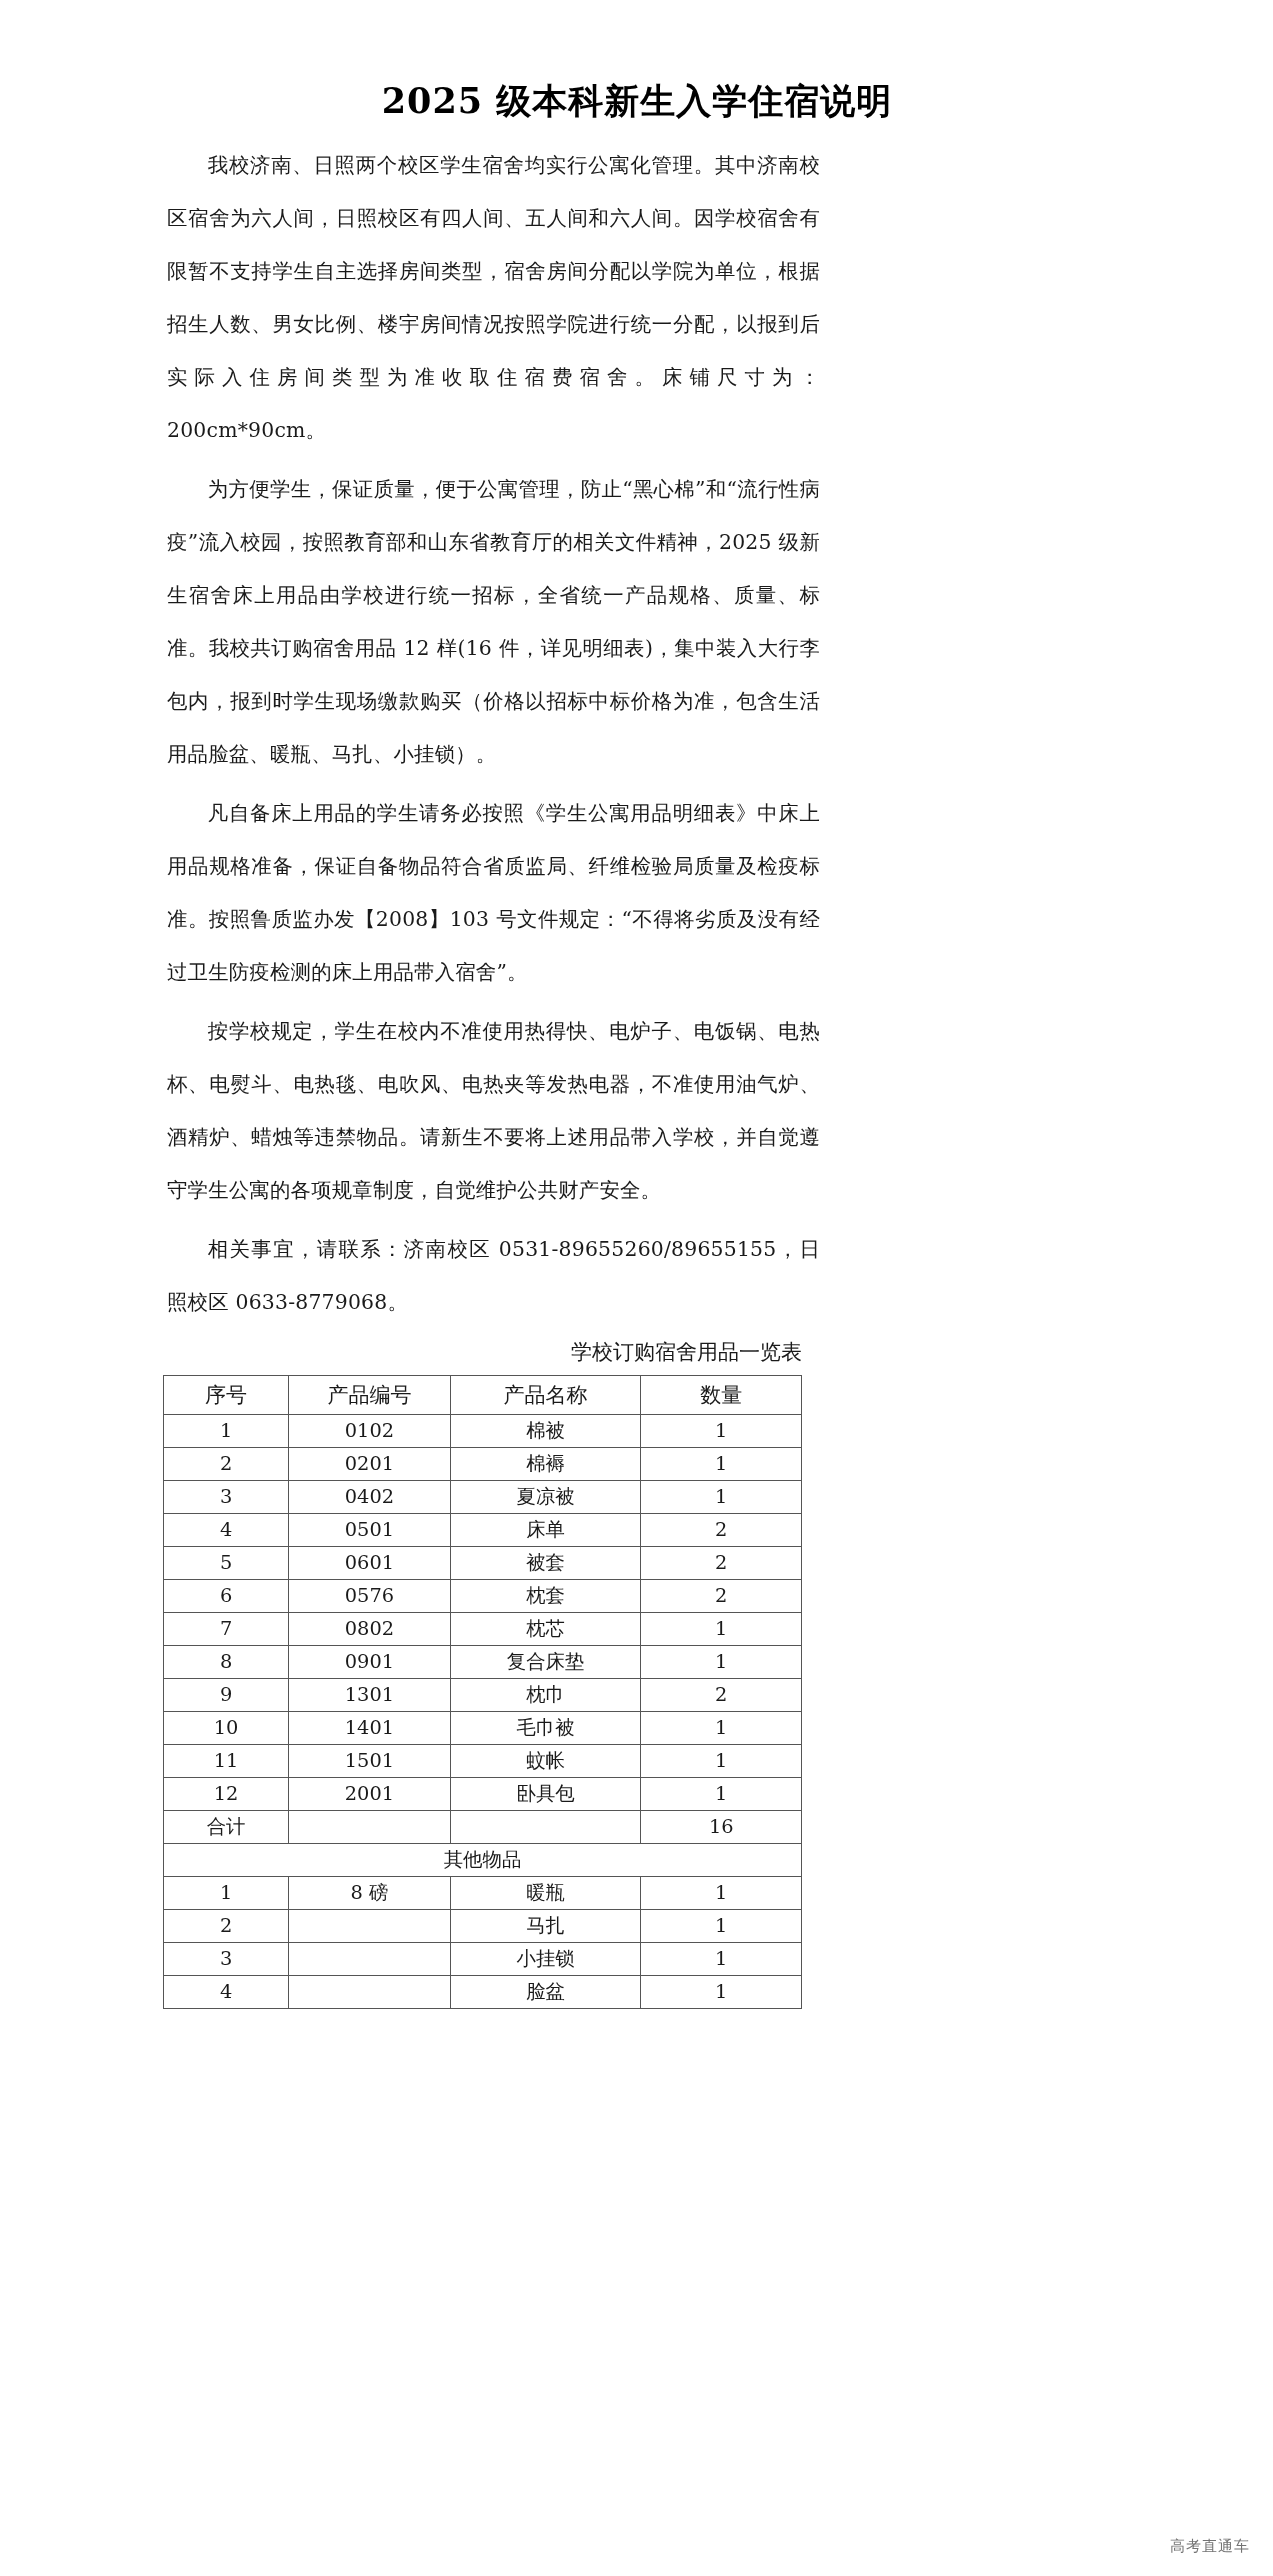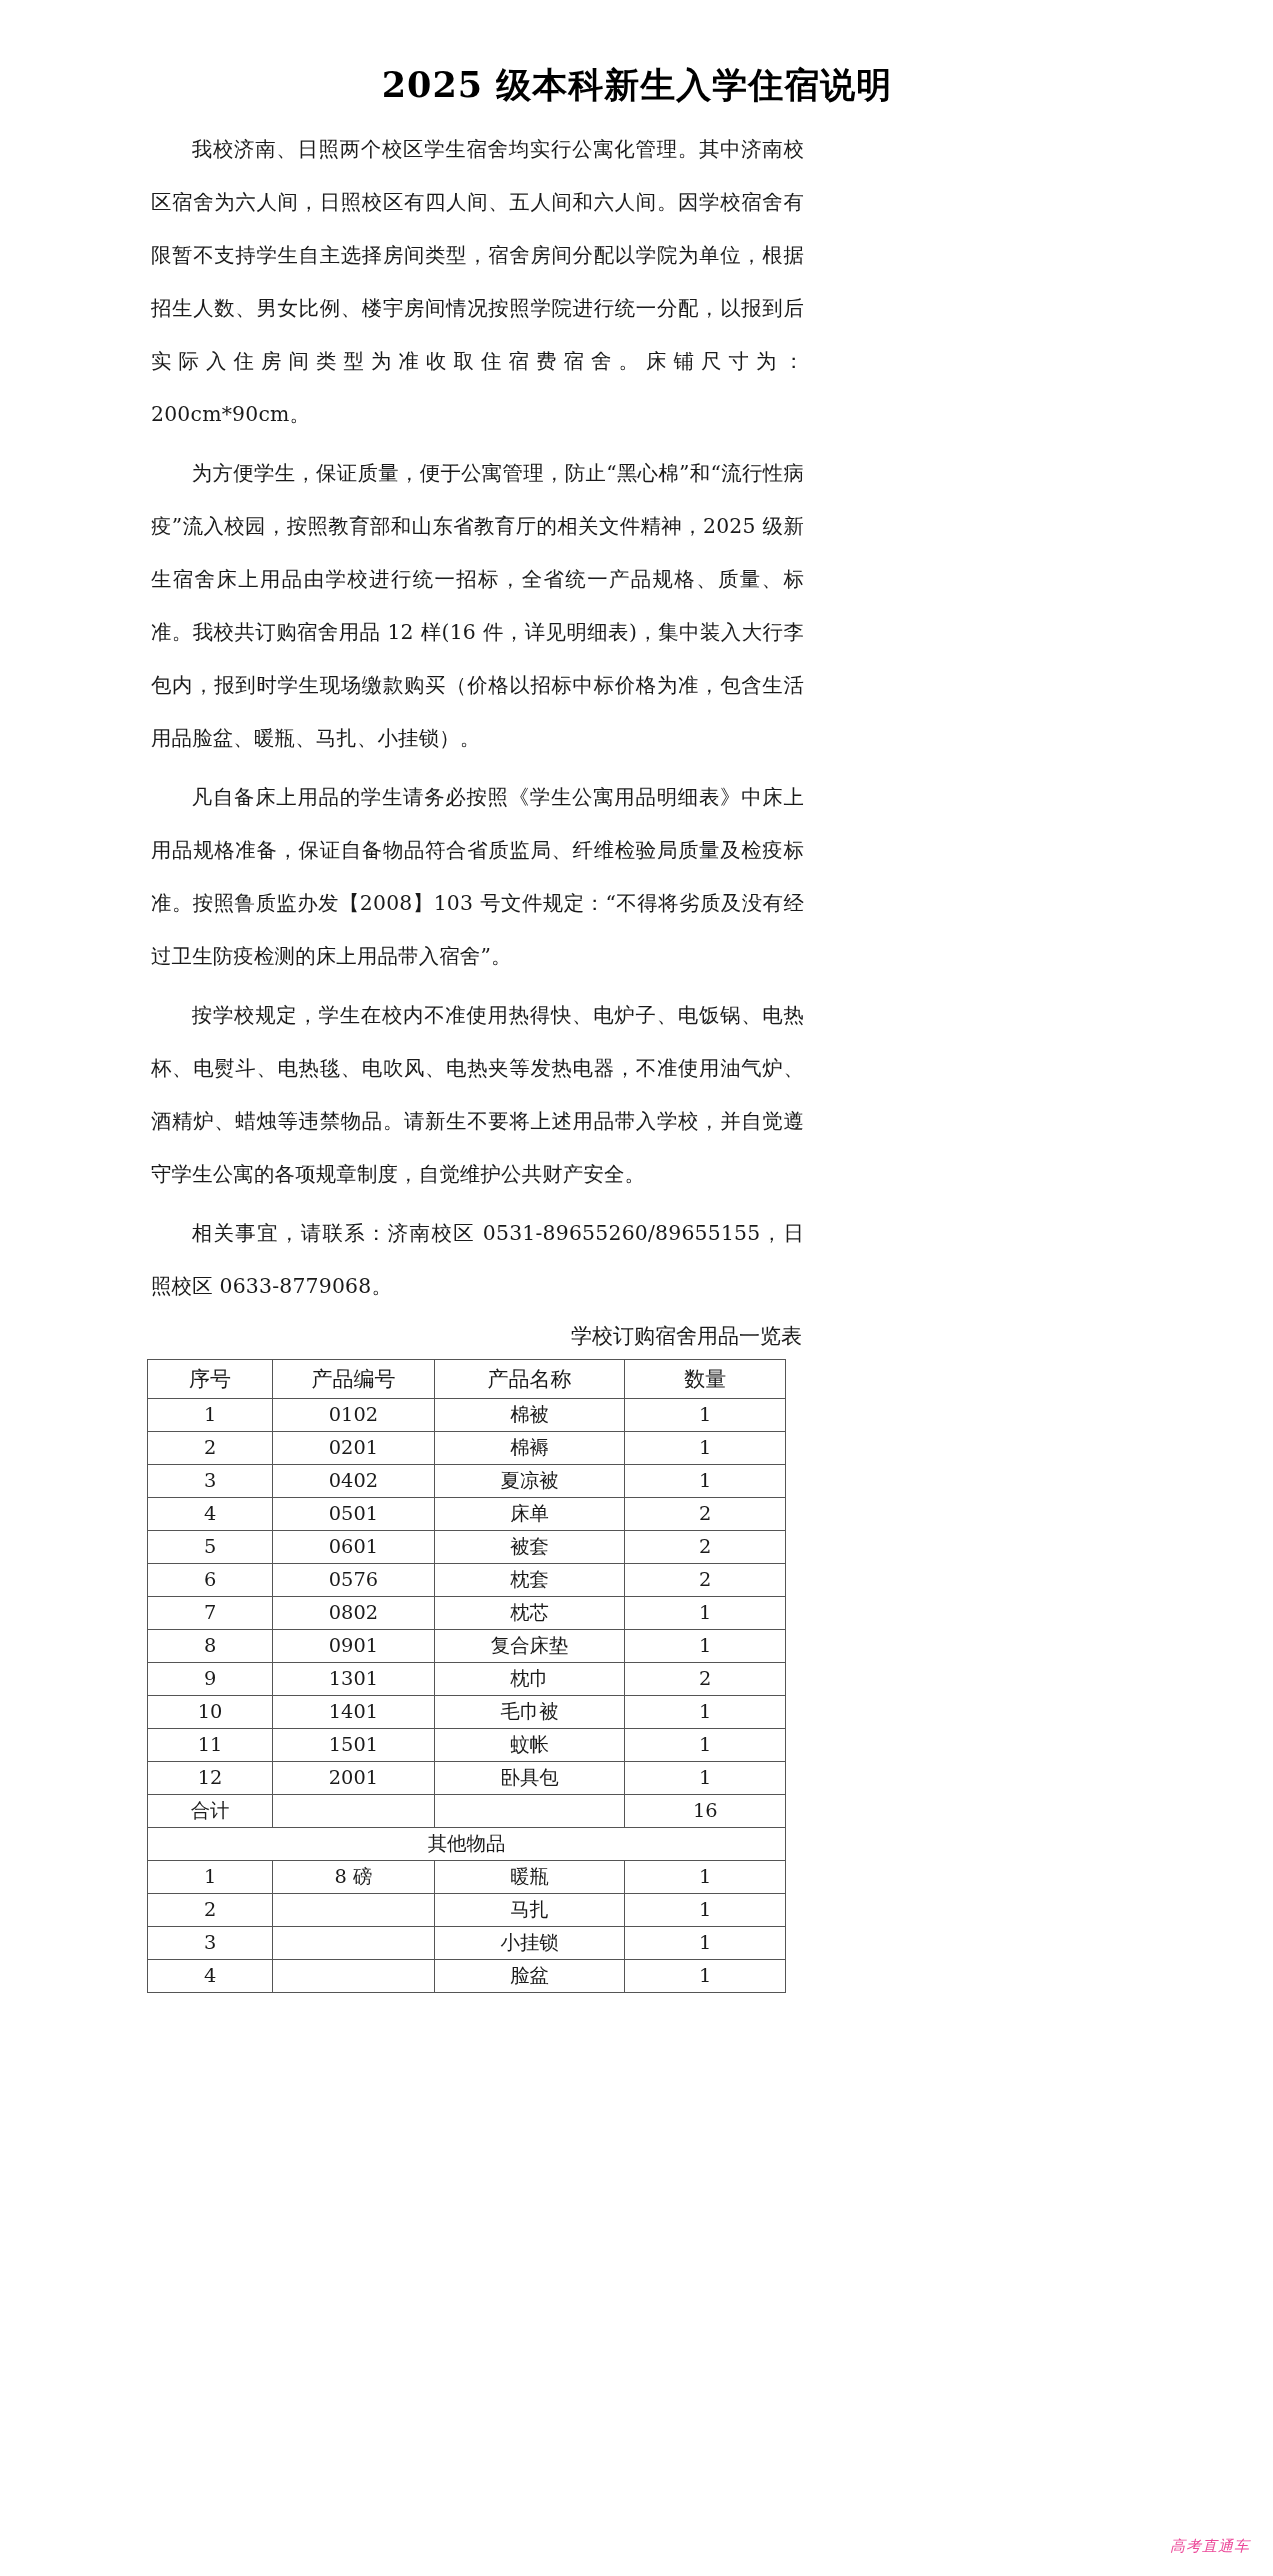--- a/index.html
+++ b/index.html
@@ -15,21 +15,21 @@
     color: #1a1a1a;
     position: relative;
     overflow-x: hidden;
   }
   .page {
     width: 1274px;
     min-height: 2576px;
     background: #fff;
     position: relative;
     box-sizing: border-box;
-    padding: 0;
+    padding: 16px;
   }
   .doc-title {
     text-align: center;
     font-size: 35px;
     font-weight: bold;
     letter-spacing: 1px;
     margin: 0;
     padding-top: 62px;
     padding-bottom: 14px;
     color: #000;
@@ -87,24 +87,23 @@
   table.goods td.col-qty { width: 154px; }
   table.goods td.section-label {
     text-align: center;
     margin-top: 24px;
   }
   .watermark {
     position: absolute;
     right: 24px;
     bottom: 20px;
     font-size: 15px;
-    color: #ec4899;
+    color: #737373;
     font-family: "DejaVu Sans", "Liberation Sans", sans-serif;
     letter-spacing: 1px;
-    font-style: italic;
   }
 </style>
 </head>
 <body>
 
 <div class="page">
 
   <h1 class="doc-title">2025 级本科新生入学住宿说明</h1>
 
   <div class="body-wrap">

